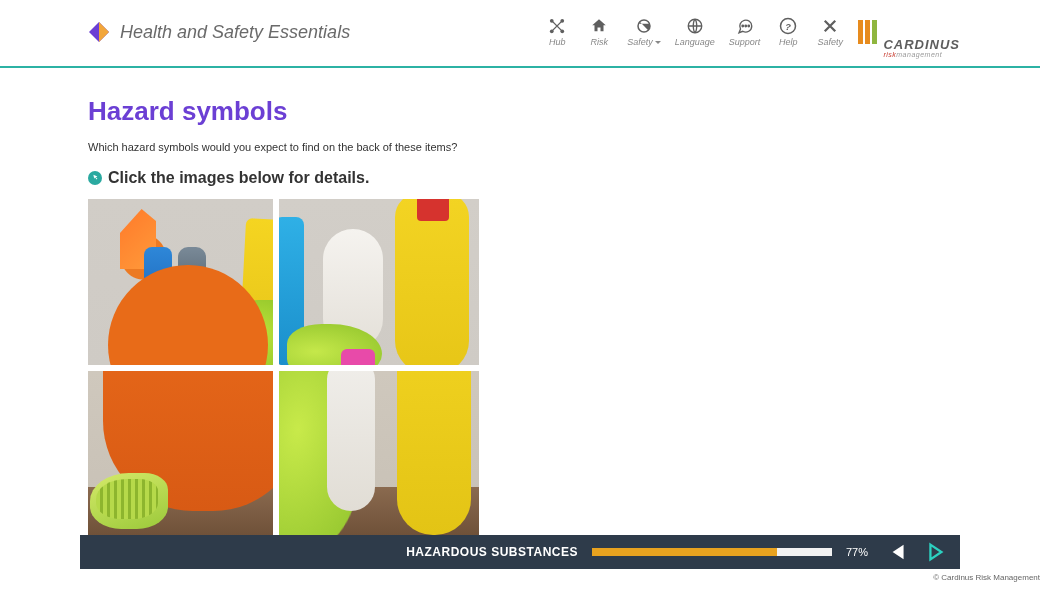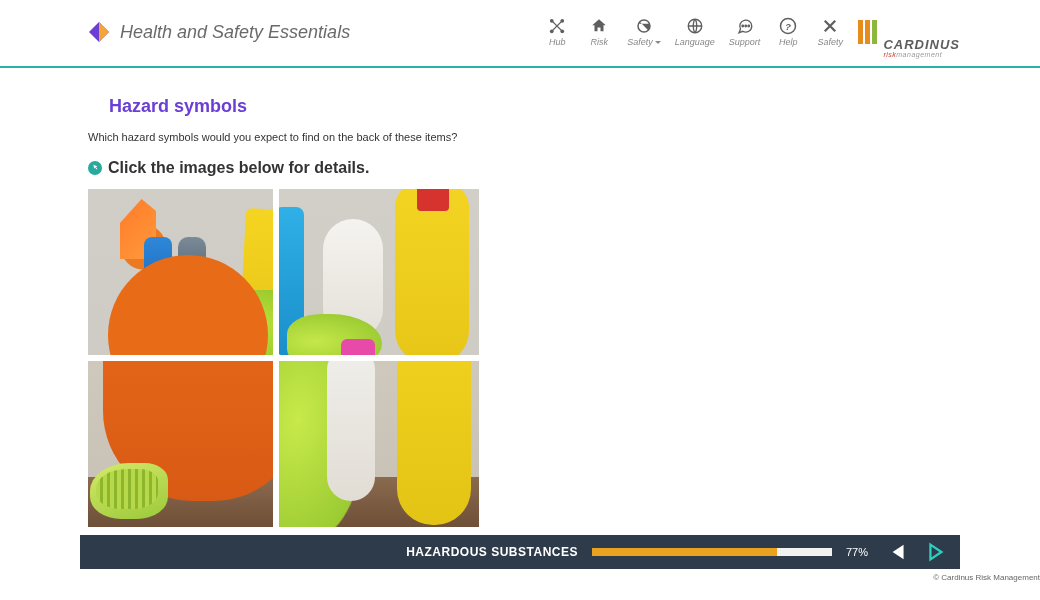--- a/index.html
+++ b/index.html
@@ -24,21 +24,21 @@
 .brand-bars .b2 { background: #e78b1e; }
 .brand-bars .b3 { background: #8fb63f; }
 .brand-text { line-height: 1; margin-top: 32px; }
 .brand-name { font-size: 13px; font-weight: 700; letter-spacing: 1px; color: #5d5d5d; }
 .brand-sub { font-size: 7px; letter-spacing: 0.5px; color: #9a9a9a; }
 .brand-sub .r { color: #c73a2d; }
 
 .hr { height: 2px; background: #2cb2a4; width: 100%; }
 
 .main { max-width: 880px; margin: 0 auto; padding: 28px 8px 60px; }
-.page-title { font-size: 18px; font-weight: 700; color: #6b3fd4; margin-bottom: 14px; margin-left: 21px; }
+.page-title { font-size: 26px; font-weight: 700; color: #6b3fd4; margin-bottom: 14px; }
 .question { font-size: 11px; color: #333; margin-bottom: 16px; }
 .instruction-row { display: flex; align-items: center; gap: 6px; margin-bottom: 12px; }
 .info-icon { width: 14px; height: 14px; background: #2aa9a0; border-radius: 50%; display: flex; align-items: center; justify-content: center; }
 .info-icon svg { width: 8px; height: 8px; fill: #fff; }
 .instruction-text { font-size: 16px; font-weight: 700; color: #333; }
 
 .grid { display: grid; grid-template-columns: 185px 200px; grid-template-rows: 166px 166px; gap: 6px; }
 .tile { background: #d8d4cf; cursor: pointer; position: relative; overflow: hidden; }
 
 

